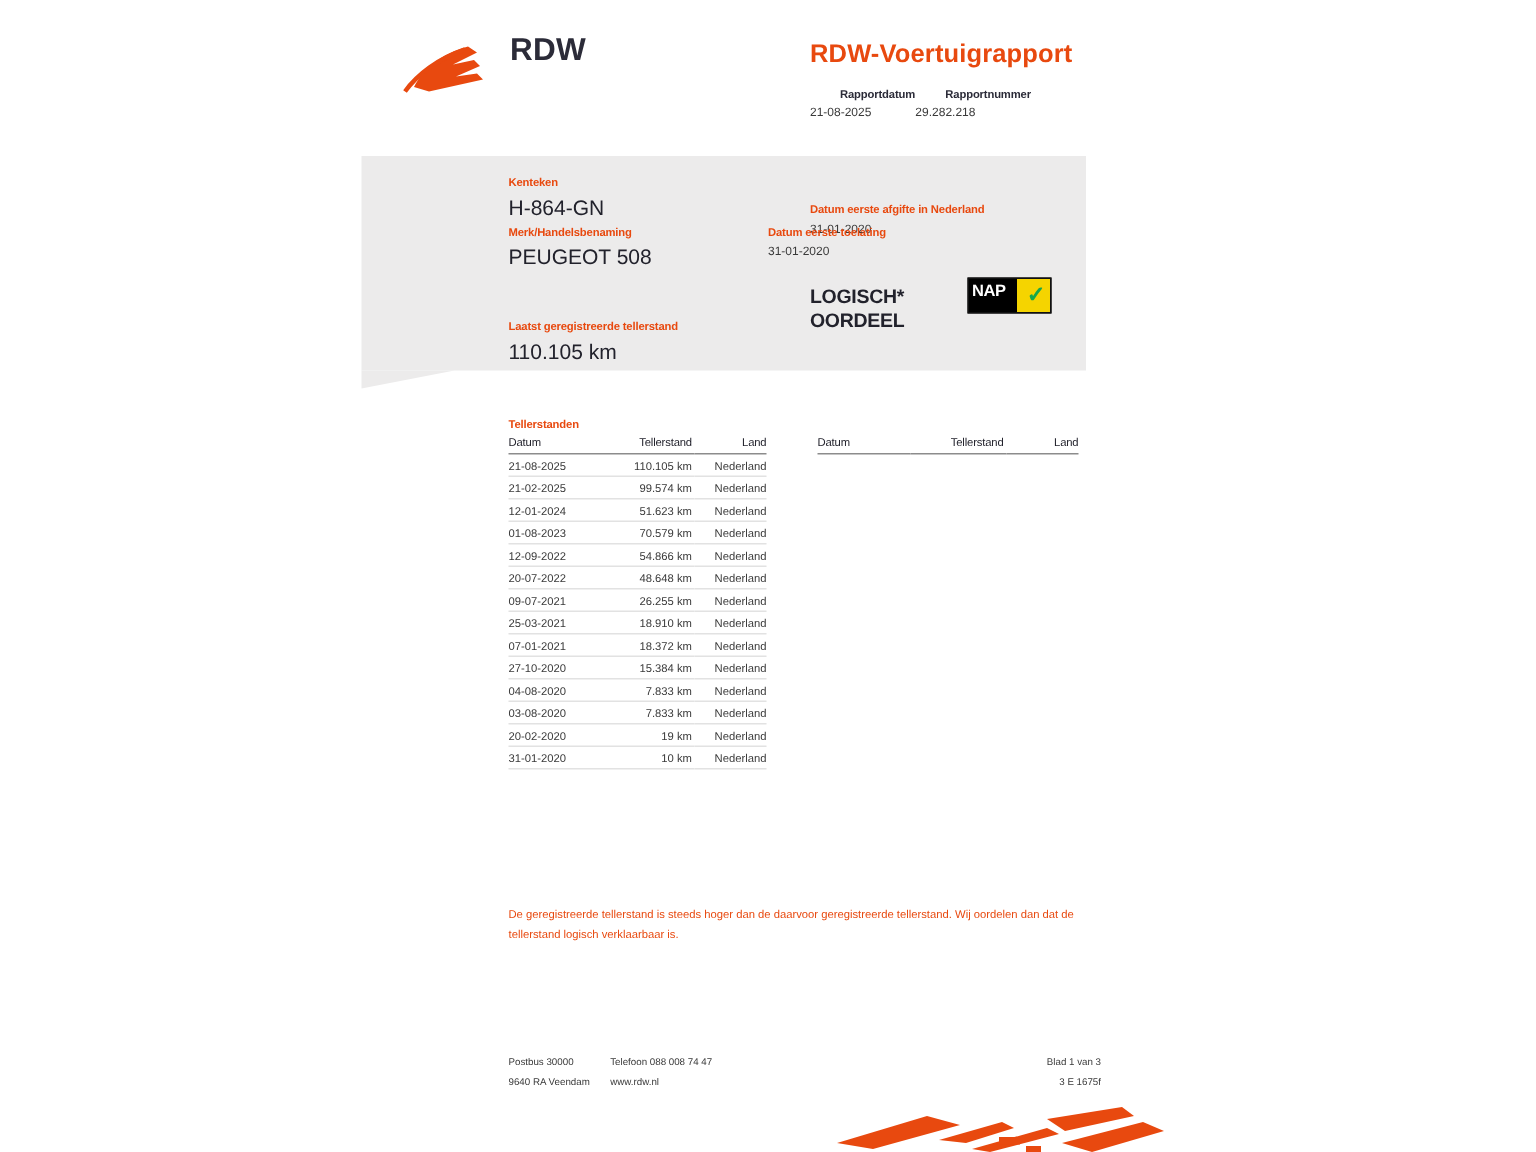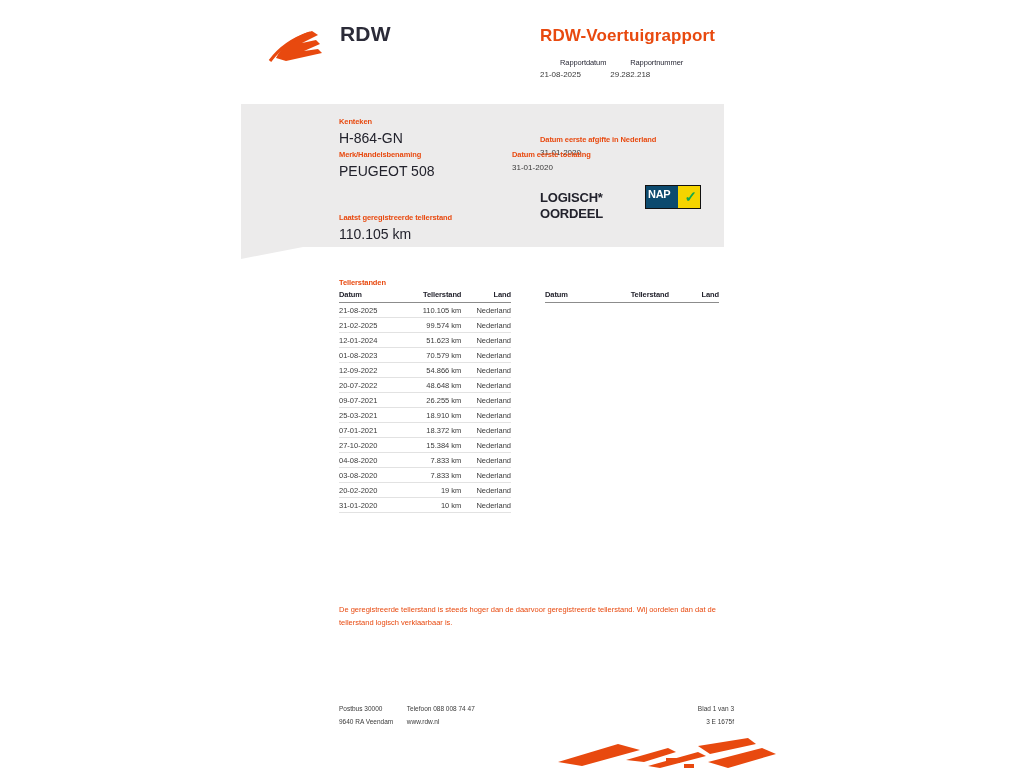--- a/index.html
+++ b/index.html
@@ -64,21 +64,21 @@
     top: 58px;
     width: 260px;
     font-size: 8px;
   }
   .meta-col {
     display: inline-block;
     vertical-align: top;
   }
   .meta-col.first { width: 68px; }
   .meta-label {
-    font-weight: normal;
+    font-weight: bold;
     color: #2b2b38;
     font-size: 7.5px;
     letter-spacing: -0.1px;
     margin-bottom: 3px;
     padding-left: 20px;
   }
   .meta-value {
     color: #3a3a3a;
     font-size: 8px;
   }
@@ -131,21 +131,21 @@
     line-height: 16px;
     letter-spacing: -0.2px;
   }
 
   .nap-badge {
     position: absolute;
     left: 645px;
     top: 185px;
     width: 54px;
     height: 22px;
-    background: #0c4a6e;
+    background: #000000;
     border: 1px solid #111;
     overflow: hidden;
   }
   .nap-badge .nap-text {
     position: absolute;
     left: 2px;
     top: 2px;
     color: #ffffff;
     font-size: 11px;
     font-weight: bold;
@@ -184,21 +184,21 @@
     position: absolute;
     border-collapse: collapse;
     font-size: 7.5px;
     color: #3a3a3a;
   }
   .tbl.left  { left: 339px; top: 290px; width: 172px; }
   .tbl.right { left: 545px; top: 290px; width: 174px; }
 
   .tbl th {
     font-size: 7.5px;
-    font-weight: bold;
+    font-weight: normal;
     color: #22222c;
     border-bottom: 1px solid #8c8c8c;
     padding: 0 0 3px 0;
     letter-spacing: -0.1px;
     margin-left: 24px;
   }
   .tbl th.c-date { text-align: left; width: 62px; }
   .tbl th.c-read { text-align: right; width: 62px; padding-right: 2px; }
   .tbl th.c-land { text-align: right; width: 48px; }
 

